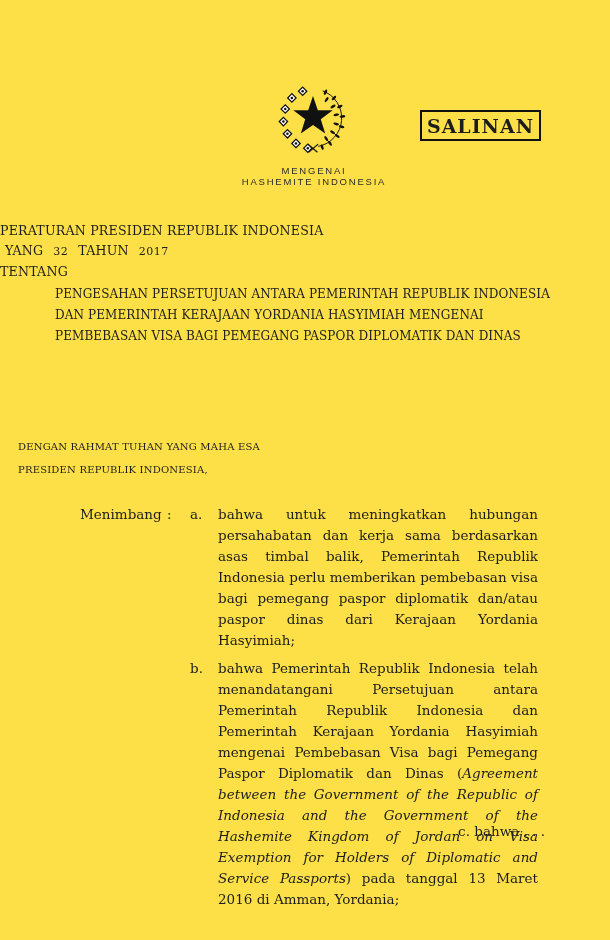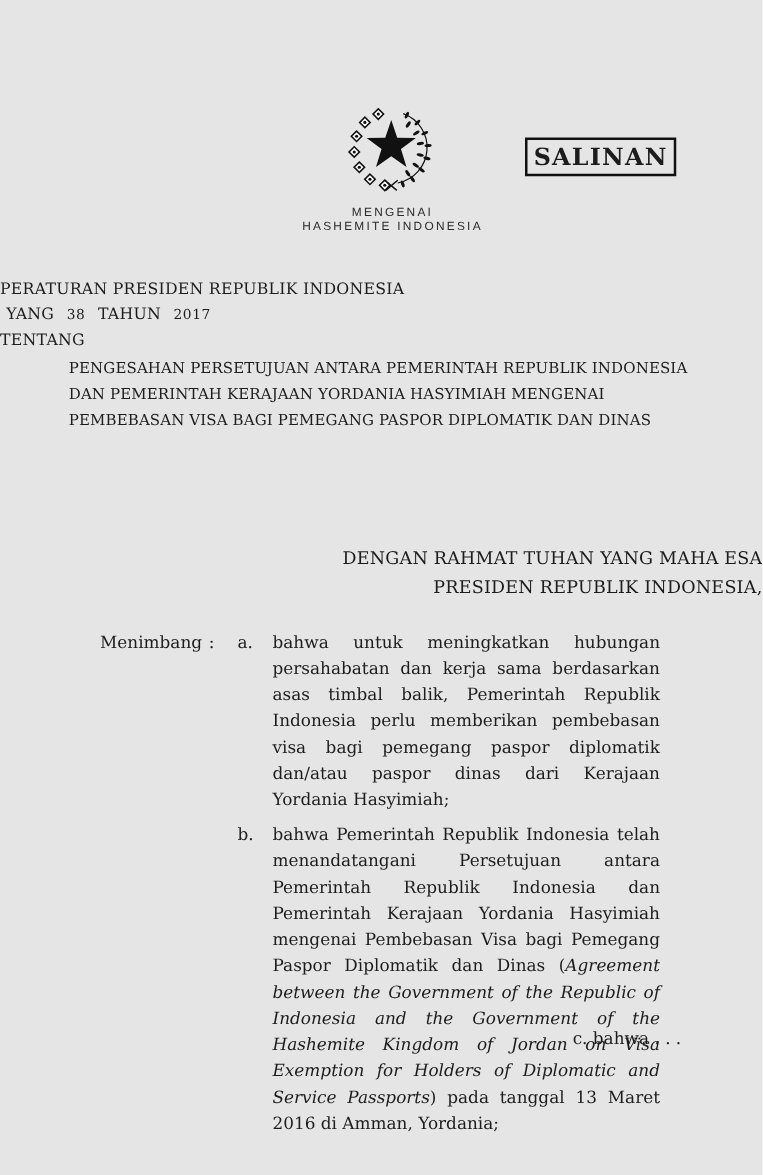--- a/index.html
+++ b/index.html
@@ -2,21 +2,21 @@
 <html><head>
 <meta charset="utf-8">
 <style>
   * { margin: 0; padding: 0; box-sizing: border-box; }
   html, body { background: #ffffff; }
   .page {
     position: relative;
     width: 610px;
     height: 940px;
     margin: 0 auto;
-    background: #e5e5e5;
+    background: #fde047;
     color: #1c1c1c;
     font-family: "DejaVu Serif", "Liberation Serif", serif;
     overflow: hidden;
   }
 
   
   .seal {
     position: absolute;
     left: 274px;
     top: 82px;
@@ -77,31 +77,31 @@
     line-height: 21px;
     letter-spacing: 0.1px;
   }
   .subject-en { font-style: italic; }
 
   
   .motto-block {
     position: absolute;
     left: 0; right: 0;
     top: 436px;
-    text-align: right;
-    font-size: 14px;
+    text-align: left;
+    font-size: 10px;
     line-height: 22.5px;
     letter-spacing: 0.2px;
     padding-left: 18px;
   }
 
   
   .considering {
     position: absolute;
-    left: 0; right: 16px;
+    left: 0; right: 6px;
     top: 504px;
     padding-left: 80px;
     padding-right: 66px;
     display: flex;
     font-size: 13.5px;
     line-height: 21px;
   }
   .consider-label { width: 87px; flex: 0 0 87px; }
   .consider-colon { width: 23px; flex: 0 0 23px; }
   .consider-items { flex: 1; }
@@ -175,21 +175,21 @@
   </div>
 
   <div class="letterhead">
     <div>MENGENAI</div>
     <div>HASHEMITE INDONESIA</div>
   </div>
 
   <div class="title-block">
     <div>PERATURAN PRESIDEN REPUBLIK INDONESIA</div>
     <div class="nomor-line">
-      <span>YANG</span><span class="num">38</span><span>TAHUN</span><span class="num">2017</span>
+      <span>YANG</span><span class="num">32</span><span>TAHUN</span><span class="num">2017</span>
     </div>
     <div class="tentang-line">TENTANG</div>
   </div>
 
   <div class="subject-block">
     <p class="subject-id">PENGESAHAN PERSETUJUAN ANTARA PEMERINTAH REPUBLIK INDONESIA DAN PEMERINTAH KERAJAAN YORDANIA HASYIMIAH MENGENAI PEMBEBASAN VISA BAGI PEMEGANG PASPOR DIPLOMATIK DAN DINAS</p>
   </div>
 
   <div class="motto-block">
     <div>DENGAN RAHMAT TUHAN YANG MAHA ESA</div>

